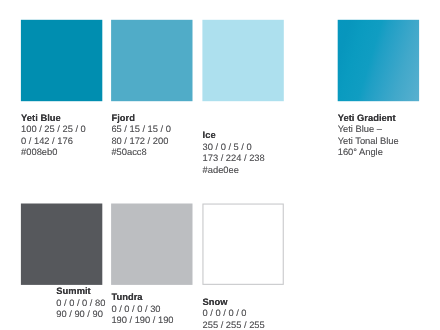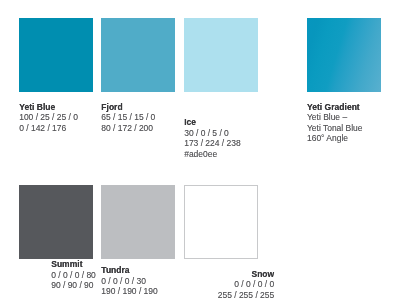--- a/index.html
+++ b/index.html
@@ -17,25 +17,27 @@
 <div class="board">
   <div class="sw" style="left: 19.25px; top: 18.4px; background: rgb(0, 142, 176);"></div>
   <div class="sw" style="left: 101.3px; top: 18.4px; background: rgb(80, 172, 200);"></div>
   <div class="sw" style="left: 184.2px; top: 18.4px; background: rgb(173, 224, 238);"></div>
   <div class="sw" style="left: 306.9px; top: 18.4px; background: linear-gradient(107deg, rgb(6, 150, 190) 0%, rgb(7, 150, 189) 12%, rgb(10, 155, 192) 25%, rgb(16, 157, 194) 42%, rgb(31, 159, 197) 50%, rgb(47, 163, 200) 62%, rgb(65, 168, 202) 76%, rgb(89, 176, 207) 100%);"></div>
 
   <div class="cap" style="left:19.2px;top:101.5px;">
     <div class="nm">Yeti Blue</div>
     <div class="ln">100 / 25 / 25 / 0</div>
     <div class="ln">0 / 142 / 176</div>
+    <div class="ln">#008eb0</div>
   </div>
   <div class="cap" style="left:101.3px;top:101.5px;">
     <div class="nm">Fjord</div>
     <div class="ln">65 / 15 / 15 / 0</div>
     <div class="ln">80 / 172 / 200</div>
+    <div class="ln">#50acc8</div>
   </div>
   <div class="cap" style="left:184.2px;top:117px;">
     <div class="nm">Ice</div>
     <div class="ln">30 / 0 / 5 / 0</div>
     <div class="ln">173 / 224 / 238</div>
     <div class="ln">#ade0ee</div>
   </div>
   <div class="cap" style="left:307px;top:101.5px;">
     <div class="nm">Yeti Gradient</div>
     <div class="ln">Yeti Blue –</div>
@@ -50,18 +52,18 @@
   <div class="cap" style="left:19.2px;top:259px;margin-left:32px;">
     <div class="nm">Summit</div>
     <div class="ln">0 / 0 / 0 / 80</div>
     <div class="ln">90 / 90 / 90</div>
   </div>
   <div class="cap" style="left:101.3px;top:265px;">
     <div class="nm">Tundra</div>
     <div class="ln">0 / 0 / 0 / 30</div>
     <div class="ln">190 / 190 / 190</div>
   </div>
-  <div class="cap" style="left:184.2px;top:268.5px;text-align:right;">
+  <div class="cap" style="left:184.2px;top:268.5px;">
     <div class="nm">Snow</div>
     <div class="ln">0 / 0 / 0 / 0</div>
     <div class="ln">255 / 255 / 255</div>
   </div>
 </div>
 
 </body></html>

